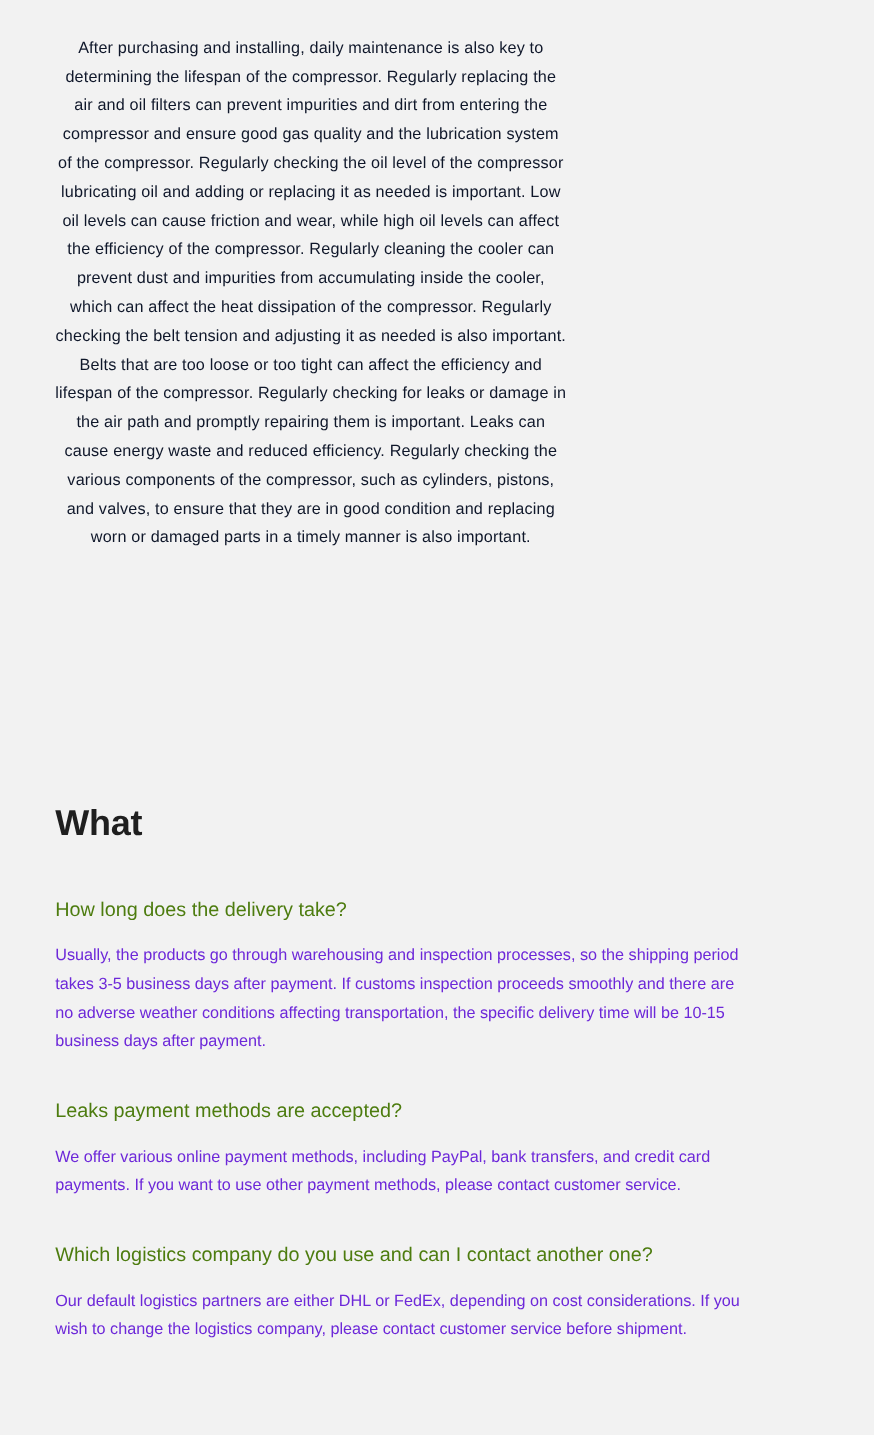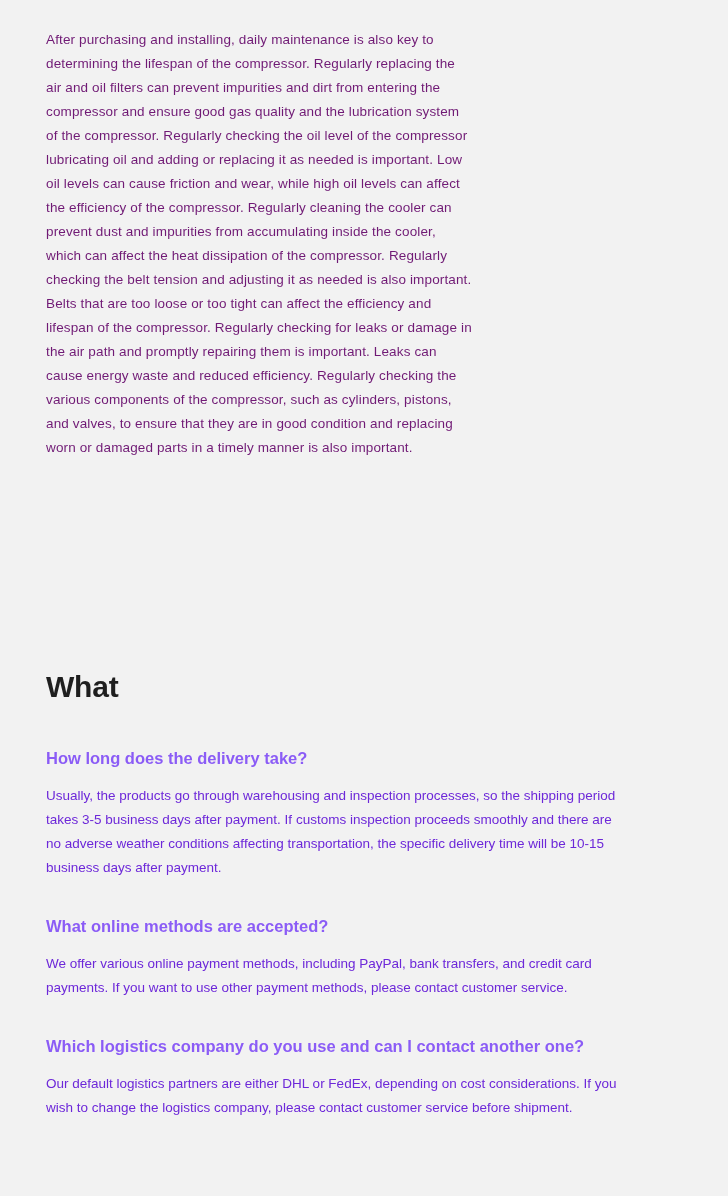--- a/index.html
+++ b/index.html
@@ -23,23 +23,23 @@
   }
 
   
   .intro-block {
     padding: 28px 46px 0 46px;
   }
   .intro-paragraph {
     width: 426px;
     font-size: 13.5px;
     line-height: 24px;
-    color: #701a75;
+    color: #0f172a;
     letter-spacing: 0.01em;
-    text-align: left;
+    text-align: center;
     margin: 0;
   }
 
   
   .spacer {
     height: 210px;
   }
 
   
   .faq-section {
@@ -55,22 +55,22 @@
   }
   .faq-item {
     margin-bottom: 34px;
   }
   .faq-item:last-child {
     margin-bottom: 0;
   }
   .faq-question {
     font-size: 16.5px;
     line-height: 25px;
-    font-weight: bold;
-    color: #8b5cf6;
+    font-weight: normal;
+    color: #4d7c0f;
     margin: 0 0 13px 0;
     max-width: 560px;
   }
   .faq-answer {
     font-size: 13.5px;
     line-height: 24px;
     color: #6d28d9;
     margin: 0;
     max-width: 584px;
   }
@@ -88,21 +88,21 @@
 
   <div class="faq-section">
     <h2 class="faq-title">What</h2>
 
     <div class="faq-item">
       <h3 class="faq-question">How long does the delivery take?</h3>
       <p class="faq-answer">Usually, the products go through warehousing and inspection processes, so the shipping period takes 3-5 business days after payment. If customs inspection proceeds smoothly and there are no adverse weather conditions affecting transportation, the specific delivery time will be 10-15 business days after payment.</p>
     </div>
 
     <div class="faq-item">
-      <h3 class="faq-question">What online methods are accepted?</h3>
+      <h3 class="faq-question">Leaks payment methods are accepted?</h3>
       <p class="faq-answer">We offer various online payment methods, including PayPal, bank transfers, and credit card payments. If you want to use other payment methods, please contact customer service.</p>
     </div>
 
     <div class="faq-item">
       <h3 class="faq-question">Which logistics company do you use and can I contact another one?</h3>
       <p class="faq-answer">Our default logistics partners are either DHL or FedEx, depending on cost considerations. If you wish to change the logistics company, please contact customer service before shipment.</p>
     </div>
   </div>
 
 </div>

